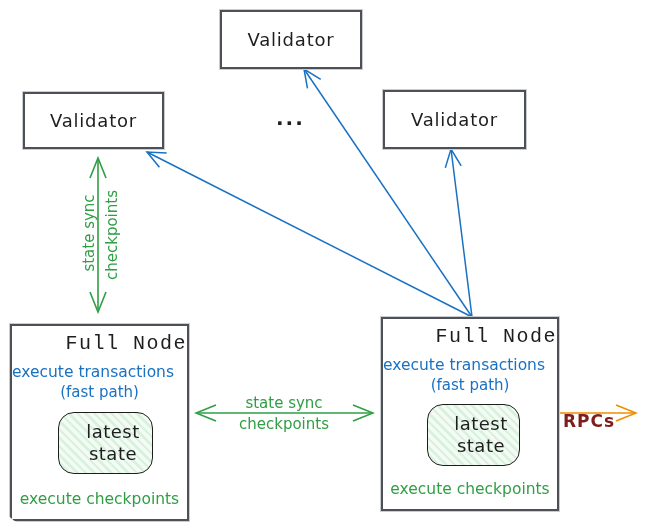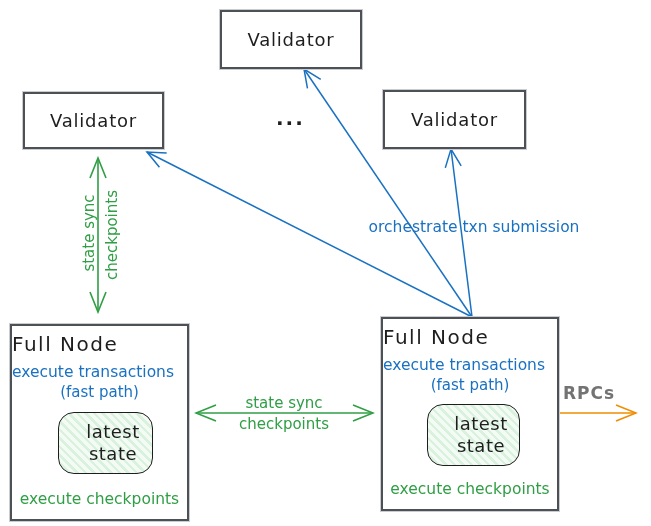--- a/index.html
+++ b/index.html
@@ -1,51 +1,51 @@
 <!DOCTYPE html>
 <html><head>
 <meta charset="utf-8">
 <style>
   html,body{margin:0;padding:0;background:#ffffff;}
   .canvas{
     position:relative;width:651px;height:526px;background:#ffffff;overflow:hidden;
-    font-family:"DejaVu Sans",sans-serif;color:#1e1e1e;
+    font-family:"DejaVu Sans",sans-serif;color:#1e1e1e;border-radius:32px;
   }
   .arrows{position:absolute;left:0;top:0;width:651px;height:526px;pointer-events:none;}
   .vbox{
     position:absolute;border:2px solid #4d5156;background:#ffffff;
     display:flex;align-items:center;justify-content:center;
     font-size:18px;letter-spacing:0.8px;
     box-shadow:0 0 0 1px #c9ccd0;
   }
   #validator-top{left:220px;top:10px;width:138px;height:55px;}
   #validator-left{left:23px;top:92px;width:137px;height:53px;}
   #validator-right{left:383px;top:90px;width:139px;height:55px;}
   .ellipsis{position:absolute;left:276px;top:106px;font-size:20px;font-weight:700;letter-spacing:2px;}
   .fullnode{position:absolute;border:2px solid #4d5156;background:#ffffff;box-shadow:0 0 0 1px #c9ccd0;}
   #fullnode-left{left:10px;top:324px;width:175px;height:193px;}
   #fullnode-right{left:381px;top:317px;width:174px;height:190px;}
-  .fn-title{position:absolute;left:0;right:0;top:6px;text-align:left;font-size:20px;letter-spacing:1.5px;}
+  .fn-title{position:absolute;left:0;right:0;top:6px;text-align:right;font-size:20px;letter-spacing:1.5px;font-family:Liberation Mono, monospace;}
   .fn-blue1{position:absolute;left:0;right:0;top:37px;text-align:left;font-size:15.5px;color:#1971c2;}
   .fn-blue2{position:absolute;left:0;right:0;top:57px;text-align:center;font-size:15px;color:#1971c2;}
   .fn-footer{position:absolute;left:0;right:0;text-align:center;font-size:15.5px;color:#2f9e44;}
   #fullnode-left .fn-footer{top:164px;}
   #fullnode-right .fn-footer{top:161px;}
   .state-box{
     position:absolute;border:1.6px solid #1e1e1e;border-radius:16px;
     background:repeating-linear-gradient(45deg,#d9f2de 0px,#d9f2de 2.5px,#f4fbf5 2.5px,#f4fbf5 6px);
     display:flex;flex-direction:column;align-items:center;justify-content:center;
     font-size:18px;line-height:1.25;letter-spacing:0.5px;padding-left:15px;
   }
   #fullnode-left .state-box{left:46px;top:86px;width:78px;height:60px;}
   #fullnode-right .state-box{left:44px;top:85px;width:76px;height:60px;}
   .edge-label{position:absolute;white-space:nowrap;}
   .green-txt{color:#2f9e44;}
   .blue-txt{color:#1971c2;}
-  .orange-txt{color:#737373;}
+  .orange-txt{color:#7f1d1d;margin-top:28px;}
   #vsync-label1{left:89px;top:233px;transform:translate(-50%,-50%) rotate(-90deg);font-size:15px;}
   #vsync-label2{left:112px;top:235px;transform:translate(-50%,-50%) rotate(-90deg);font-size:15px;}
   #hsync-label1{left:284px;top:403px;transform:translate(-50%,-50%);font-size:15px;}
   #hsync-label2{left:284px;top:424px;transform:translate(-50%,-50%);font-size:15px;}
   #orchestrate-label{left:474px;top:227px;transform:translate(-50%,-50%);font-size:15.5px;}
   #rpcs-label{left:589px;top:393px;transform:translate(-50%,-50%);font-size:17px;font-weight:700;letter-spacing:1px;}
 </style>
 </head>
 <body>
 
@@ -108,17 +108,16 @@
     </div>
     <div class="fn-footer">execute checkpoints</div>
   </div>
 
   <div class="edge-label green-txt" id="vsync-label1">state sync</div>
   <div class="edge-label green-txt" id="vsync-label2">checkpoints</div>
 
   <div class="edge-label green-txt" id="hsync-label1">state sync</div>
   <div class="edge-label green-txt" id="hsync-label2">checkpoints</div>
 
-  <div class="edge-label blue-txt" id="orchestrate-label">orchestrate txn submission</div>
 
   <div class="edge-label orange-txt" id="rpcs-label">RPCs</div>
 
 </div>
 
 </body></html>

